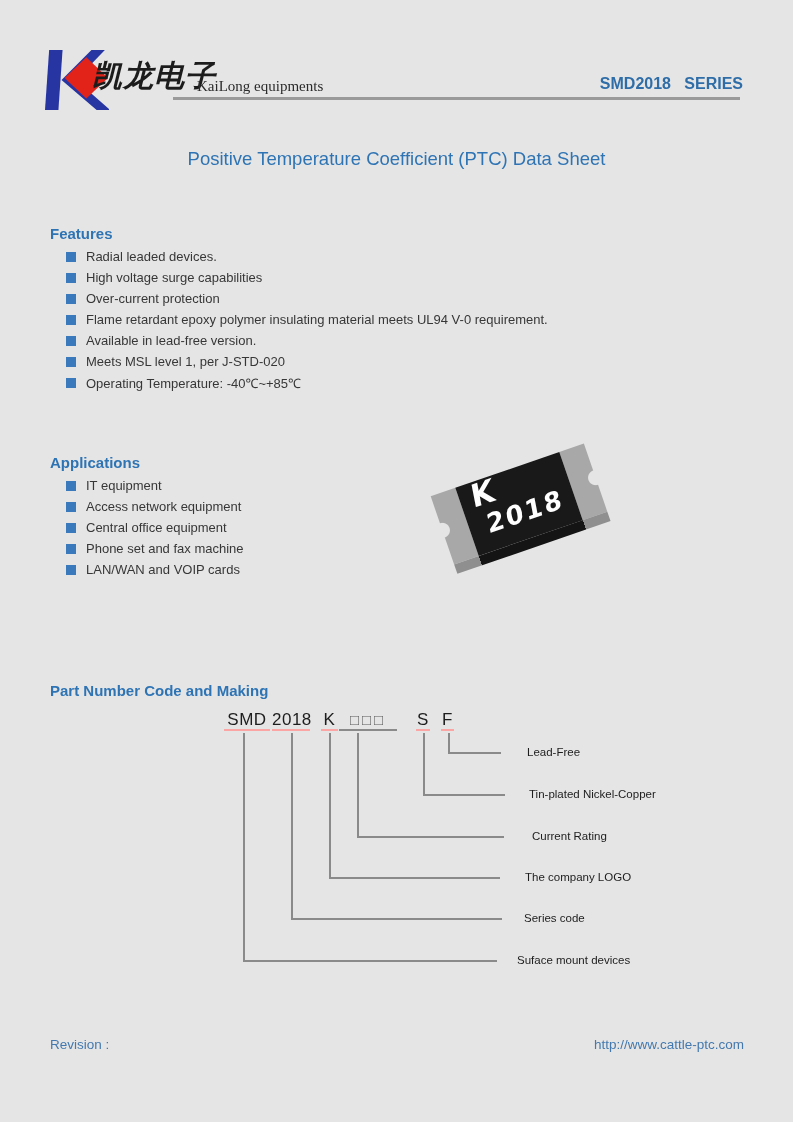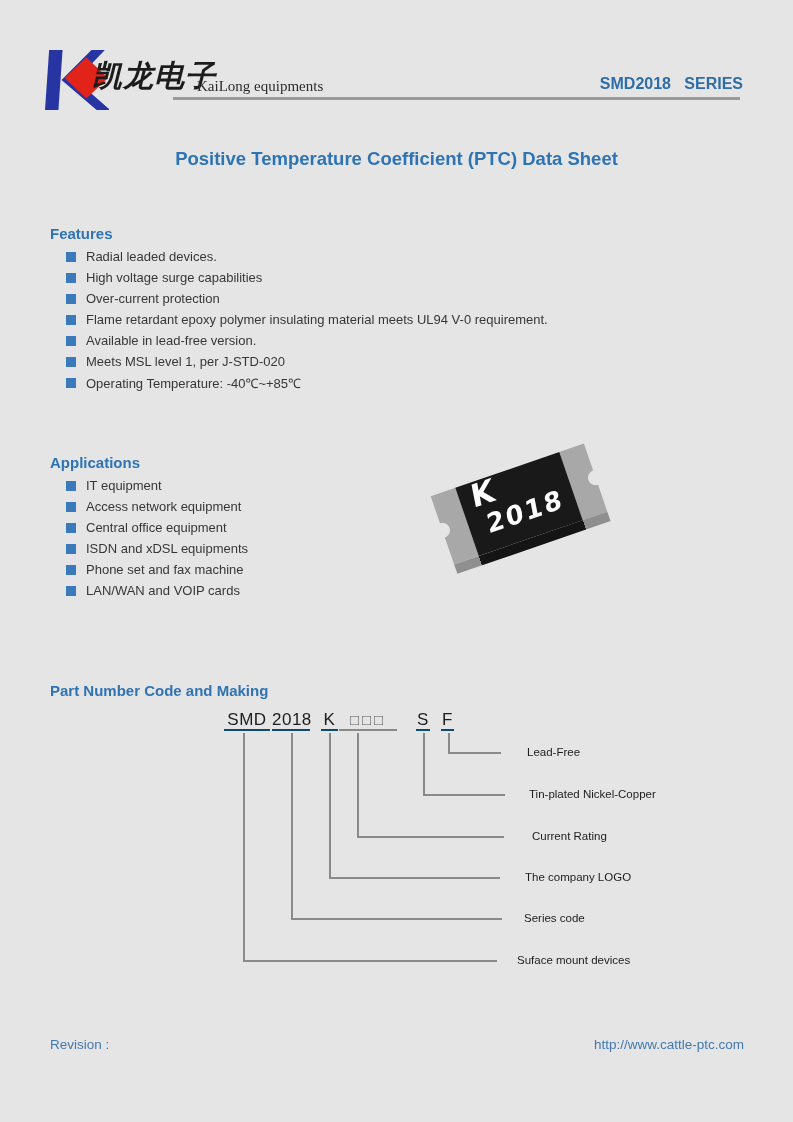--- a/index.html
+++ b/index.html
@@ -20,21 +20,21 @@
     font-family:"Liberation Serif", serif; font-size:15px; color:#2b2b2b;
   }
   .header-rule { position:absolute; left:173px; top:97px; width:567px; height:3px; background:#9a9a9a; }
   .series-label {
     position:absolute; right:50px; top:75px;
     font-size:16px; font-weight:bold; color:#2e6da8; white-space:pre;
   }
   
   .doc-title {
     position:absolute; left:0; top:148px; width:100%;
-    text-align:center; font-size:18.5px; font-weight:bold; color:#2E74B5;
+    text-align:center; font-size:18.5px; font-weight:normal; color:#2E74B5;
   }
   
   .sec-heading { position:absolute; left:50px; font-size:15px; font-weight:bold; color:#2E74B5; }
   .bullet-list { position:absolute; left:50px; margin:0; padding:0; list-style:none; }
   .bullet-list li { height:21px; display:flex; align-items:center; font-size:13px; color:#373737;margin-left:16px; }
   .bullet-sq { display:inline-block; width:10px; height:10px; background:#3A79BC; margin-right:10px; flex:0 0 auto; }
   
   .chip-wrap { position:absolute; left:428px; top:448px; width:190px; height:120px; }
   .chip {
     position:absolute; left:10px; top:20px; width:162px; height:72px;
@@ -52,21 +52,21 @@
     position:absolute; left:12px; top:-4px; font-size:31px; font-weight:bold;
     transform:skewX(-8deg); font-family:"DejaVu Sans", sans-serif;
   }
   .mark-num {
     position:absolute; left:18px; top:30px; font-size:26px; font-weight:bold;
     letter-spacing:2px; transform:skewX(-8deg); font-family:"DejaVu Sans", sans-serif;
   }
   
   .seg {
     position:absolute; top:710px; height:19px; display:inline-block;
-    font-size:17px; color:#1d1d1d; border-bottom:2px solid #0c4a6e;
+    font-size:17px; color:#1d1d1d; border-bottom:2px solid #fca5a5;
     text-align:center; letter-spacing:0.5px;
   }
   .seg.boxes { font-size:15px; color:#5a5a5a; letter-spacing:3px; border-bottom-color:#8a8a8a; padding-top:1px; height:18px; }
   .vline { position:absolute; width:1.5px; background:#8a8a8a; }
   .hline { position:absolute; height:1.5px; background:#8a8a8a; }
   .diag-label { position:absolute; font-size:11.5px; color:#1d1d1d; white-space:nowrap;padding-left:16px; }
   
   .footer-rev { position:absolute; left:50px; top:1037px; font-size:13.5px; color:#4379AF; }
   .footer-url { position:absolute; right:49px; top:1037px; font-size:13.5px; color:#4379AF; text-decoration:none; }
 </style>
@@ -128,24 +128,20 @@
     <li>
         <span class="bullet-sq"></span>
         <span>Access network equipment</span>
       </li>
     <li>
         <span class="bullet-sq"></span>
         <span>Central office equipment</span>
       </li>
     <li>
         <span class="bullet-sq"></span>
-        <span>ISDN and xDSL equipments</span>
-      </li>
-    <li>
-        <span class="bullet-sq"></span>
         <span>Phone set and fax machine</span>
       </li>
     <li>
         <span class="bullet-sq"></span>
         <span>LAN/WAN and VOIP cards</span>
       </li>
   </ul>
 
   <div class="chip-wrap">
     <div class="chip">

